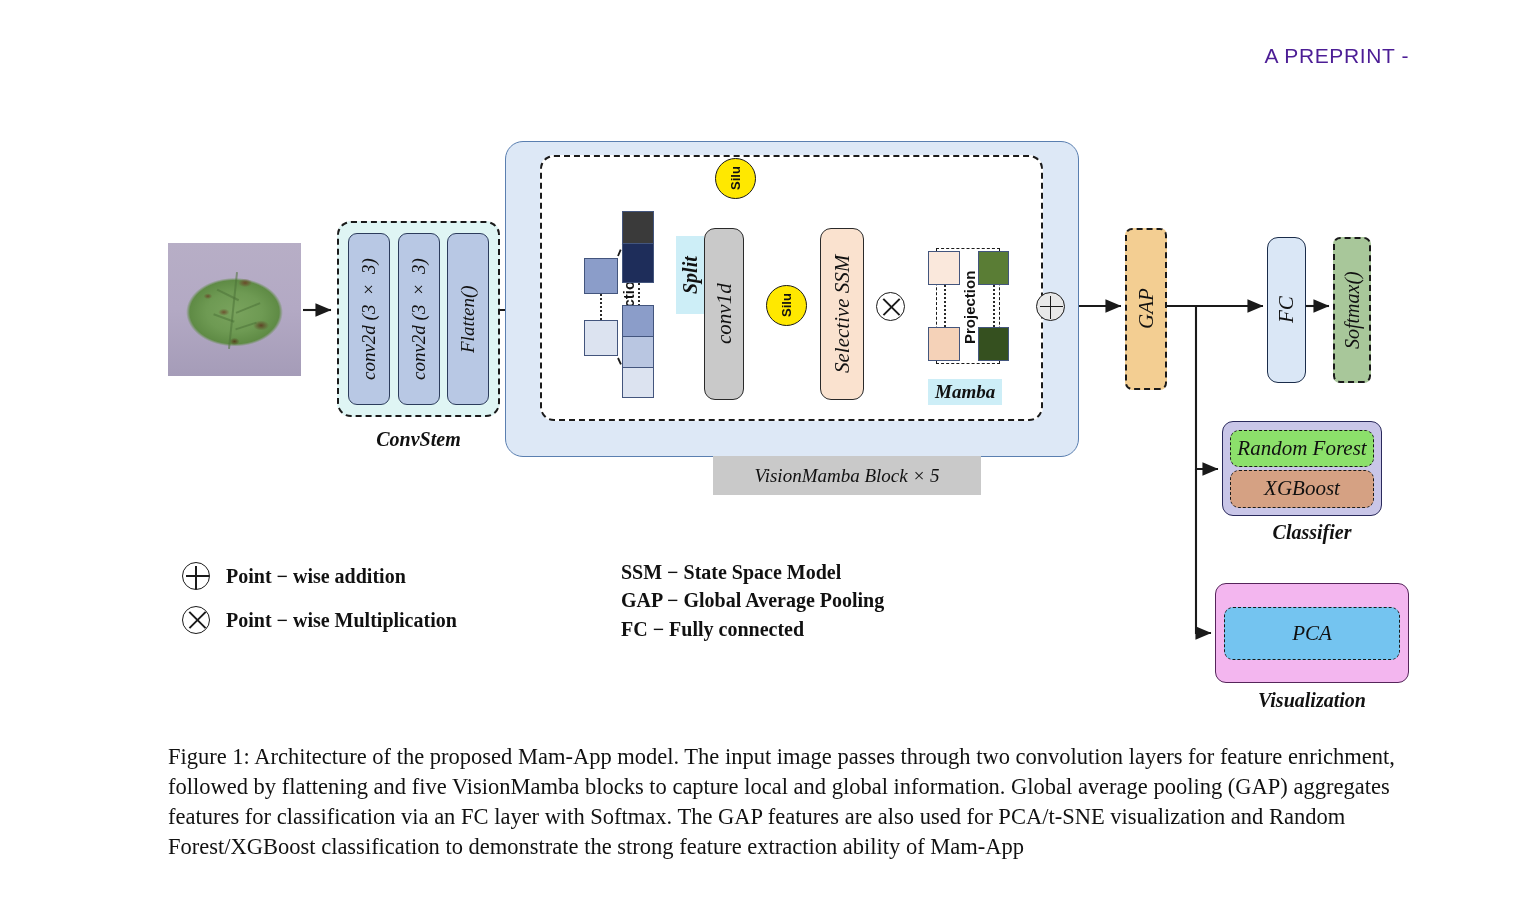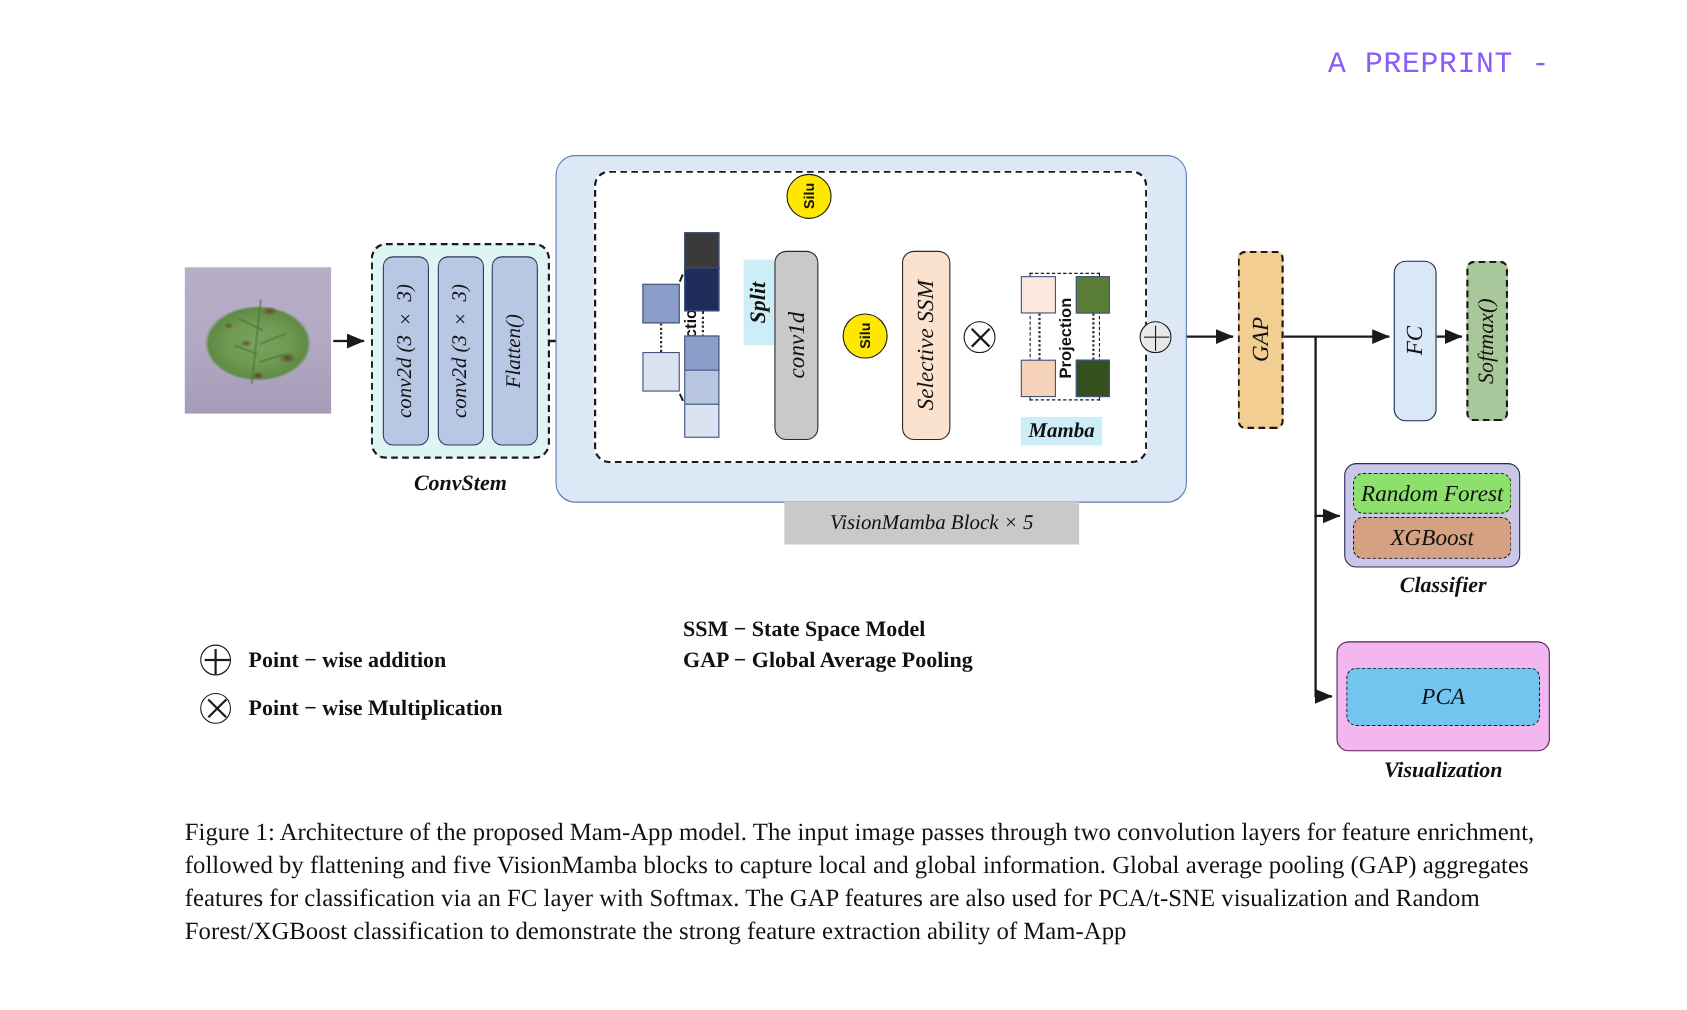--- a/index.html
+++ b/index.html
@@ -17,24 +17,24 @@
   .page {
     position: absolute;
     inset: 0;
   }
 
   
   #preprint-header {
     position: absolute;
     right: 125px;
     top: 44px;
-    font-family: Liberation Mono, monospace;
-    font-size: 27px;
+    font-family: Liberation Sans, sans-serif;
+    font-size: 21px;
     letter-spacing: .6px;
-    color: #8b5cf6;
+    color: #4c1d95;
     white-space: nowrap;
   }
 
   
   .vtext {
     writing-mode: vertical-rl;
     transform: rotate(180deg);
     white-space: nowrap;
     display: flex;
     align-items: center;
@@ -324,21 +324,20 @@
   }
   #classifier-caption    { left: 1222px; top: 521px; width: 180px; }
   #visualization-caption { left: 1215px; top: 689px; width: 194px; }
 
   
   .legend-row {
     position: absolute;
     display: flex;
     align-items: center;
     gap: 16px;
-    margin-top: 24px;
   }
   .legend-text {
     font-family: "Liberation Serif", serif;
     font-weight: bold;
     font-size: 20px;
     color: #111;
     white-space: nowrap;
   }
   #legend-sym-add  { left: 182px; top: 562px; }
   #legend-sym-mul  { left: 182px; top: 606px; }
@@ -567,20 +566,21 @@
     <div class="legend-glyph">
       <div class="b1" style="left:2.5px;top:12.1px;width:23px;height:1.8px;transform:rotate(45deg);"></div>
       <div class="b2" style="left:2.5px;top:12.1px;width:23px;height:1.8px;transform:rotate(-45deg);"></div>
     </div>
     <div class="legend-text">Point − wise Multiplication</div>
   </div>
 
   <div id="abbrev-list">
     <div>SSM − State Space Model</div>
     <div>GAP − Global Average Pooling</div>
+    <div>FC − Fully connected</div>
   </div>
 
   <div id="figure-caption">
     <span class="cap-label">Figure 1:</span>
     <span>Architecture of the proposed Mam-App model. The input image passes through two convolution layers for feature enrichment, followed by flattening and five VisionMamba blocks to capture local and global information. Global average pooling (GAP) aggregates features for classification via an FC layer with Softmax. The GAP features are also used for PCA/t-SNE visualization and Random Forest/XGBoost classification to demonstrate the strong feature extraction ability of Mam-App</span>
   </div>
 
 </div>
 
 </body></html>

